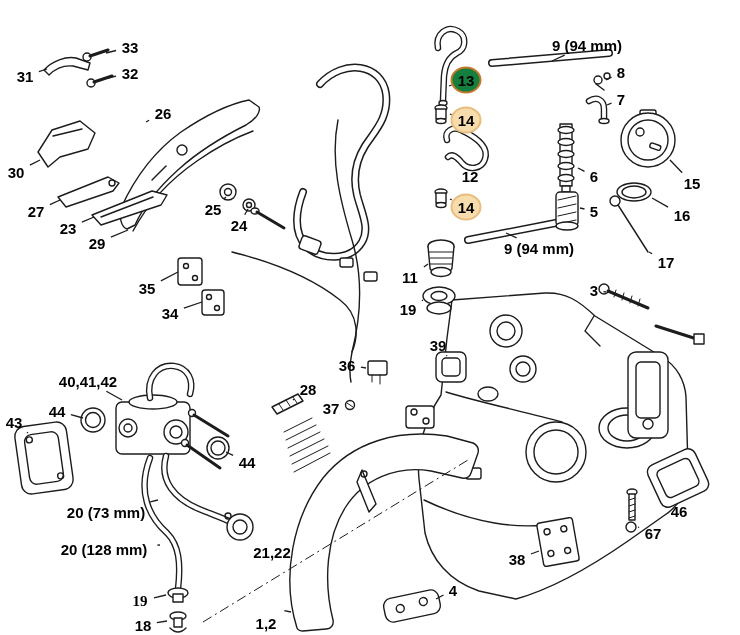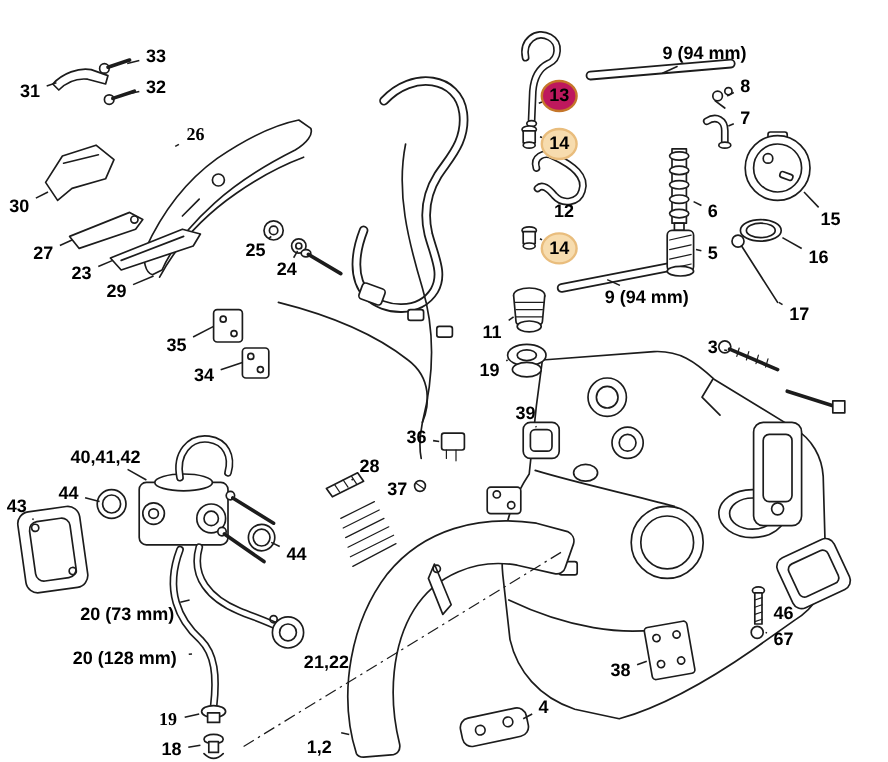--- a/index.html
+++ b/index.html
@@ -309,21 +309,21 @@
       <line x1="668.1" y1="207.1" x2="652" y2="198"></line>
       <line x1="652.1" y1="253.8" x2="649" y2="252"></line>
       <line x1="603.5" y1="291.6" x2="606" y2="292"></line>
       <line x1="639.1" y1="527.5" x2="638" y2="527"></line>
     </svg>
 
   <div class="labels">
       <div class="part-label" style="left: 130px; top: 47px;">33</div>
       <div class="part-label" style="left: 25px; top: 76px;">31</div>
       <div class="part-label" style="left: 130px; top: 73px;">32</div>
-      <div class="part-label" style="left: 163px; top: 113px; font-family: Liberation Serif, serif;">26</div>
+      <div class="part-label" style="left: 163px; top: 113px;">26</div>
       <div class="part-label" style="left: 16px; top: 172px;">30</div>
       <div class="part-label" style="left: 36px; top: 211px;">27</div>
       <div class="part-label" style="left: 68px; top: 228px;">23</div>
       <div class="part-label" style="left: 97px; top: 243px;">29</div>
       <div class="part-label" style="left: 213px; top: 209px;">25</div>
       <div class="part-label" style="left: 239px; top: 225px;">24</div>
       <div class="part-label" style="left: 147px; top: 288px;">35</div>
       <div class="part-label" style="left: 170px; top: 313px;">34</div>
       <div class="part-label" style="left: 88px; top: 381px;">40,41,42</div>
       <div class="part-label" style="left: 57px; top: 411px;">44</div>
@@ -334,33 +334,33 @@
       <div class="part-label" style="left: 104px; top: 549px;">20 (128 mm)</div>
       <div class="part-label" style="left: 140px; top: 601px; font-family: Liberation Serif, serif;">19</div>
       <div class="part-label" style="left: 143px; top: 625px;">18</div>
       <div class="part-label" style="left: 308px; top: 389px;">28</div>
       <div class="part-label" style="left: 331px; top: 408px;">37</div>
       <div class="part-label" style="left: 347px; top: 365px;">36</div>
       <div class="part-label" style="left: 438px; top: 345px;">39</div>
       <div class="part-label" style="left: 517px; top: 559px;">38</div>
       <div class="part-label" style="left: 453px; top: 590px;">4</div>
       <div class="part-label" style="left: 266px; top: 607px; margin-top: 16px;">1,2</div>
-      <div class="part-label hl" style="left: 466px; top: 80px; border-color: rgb(197, 118, 42); background: #be185d;">13</div>
+      <div class="part-label hl" style="left: 466px; top: 80px; border-color: rgb(197, 118, 42); background: #15803d;">13</div>
       <div class="part-label hl" style="left: 466px; top: 120px; border-color: rgb(233, 189, 125); background: rgb(247, 220, 174);">14</div>
       <div class="part-label" style="left: 470px; top: 176px;">12</div>
       <div class="part-label hl" style="left: 466px; top: 207px; border-color: rgb(233, 189, 125); background: rgb(247, 220, 174);">14</div>
       <div class="part-label" style="left: 410px; top: 277px;">11</div>
       <div class="part-label" style="left: 408px; top: 309px;">19</div>
       <div class="part-label" style="left: 587px; top: 45px;">9 (94 mm)</div>
       <div class="part-label" style="left: 621px; top: 72px;">8</div>
       <div class="part-label" style="left: 621px; top: 99px;">7</div>
       <div class="part-label" style="left: 594px; top: 176px;">6</div>
       <div class="part-label" style="left: 594px; top: 211px;">5</div>
       <div class="part-label" style="left: 539px; top: 248px;">9 (94 mm)</div>
       <div class="part-label" style="left: 692px; top: 183px;">15</div>
       <div class="part-label" style="left: 682px; top: 215px;">16</div>
       <div class="part-label" style="left: 666px; top: 262px;">17</div>
       <div class="part-label" style="left: 594px; top: 290px;">3</div>
-      <div class="part-label" style="left: 653px; top: 511px;">46</div>
+      <div class="part-label" style="left: 679px; top: 511px;">46</div>
       <div class="part-label" style="left: 653px; top: 533px;">67</div>
     </div>
 
 </div>
 
 </body></html>

